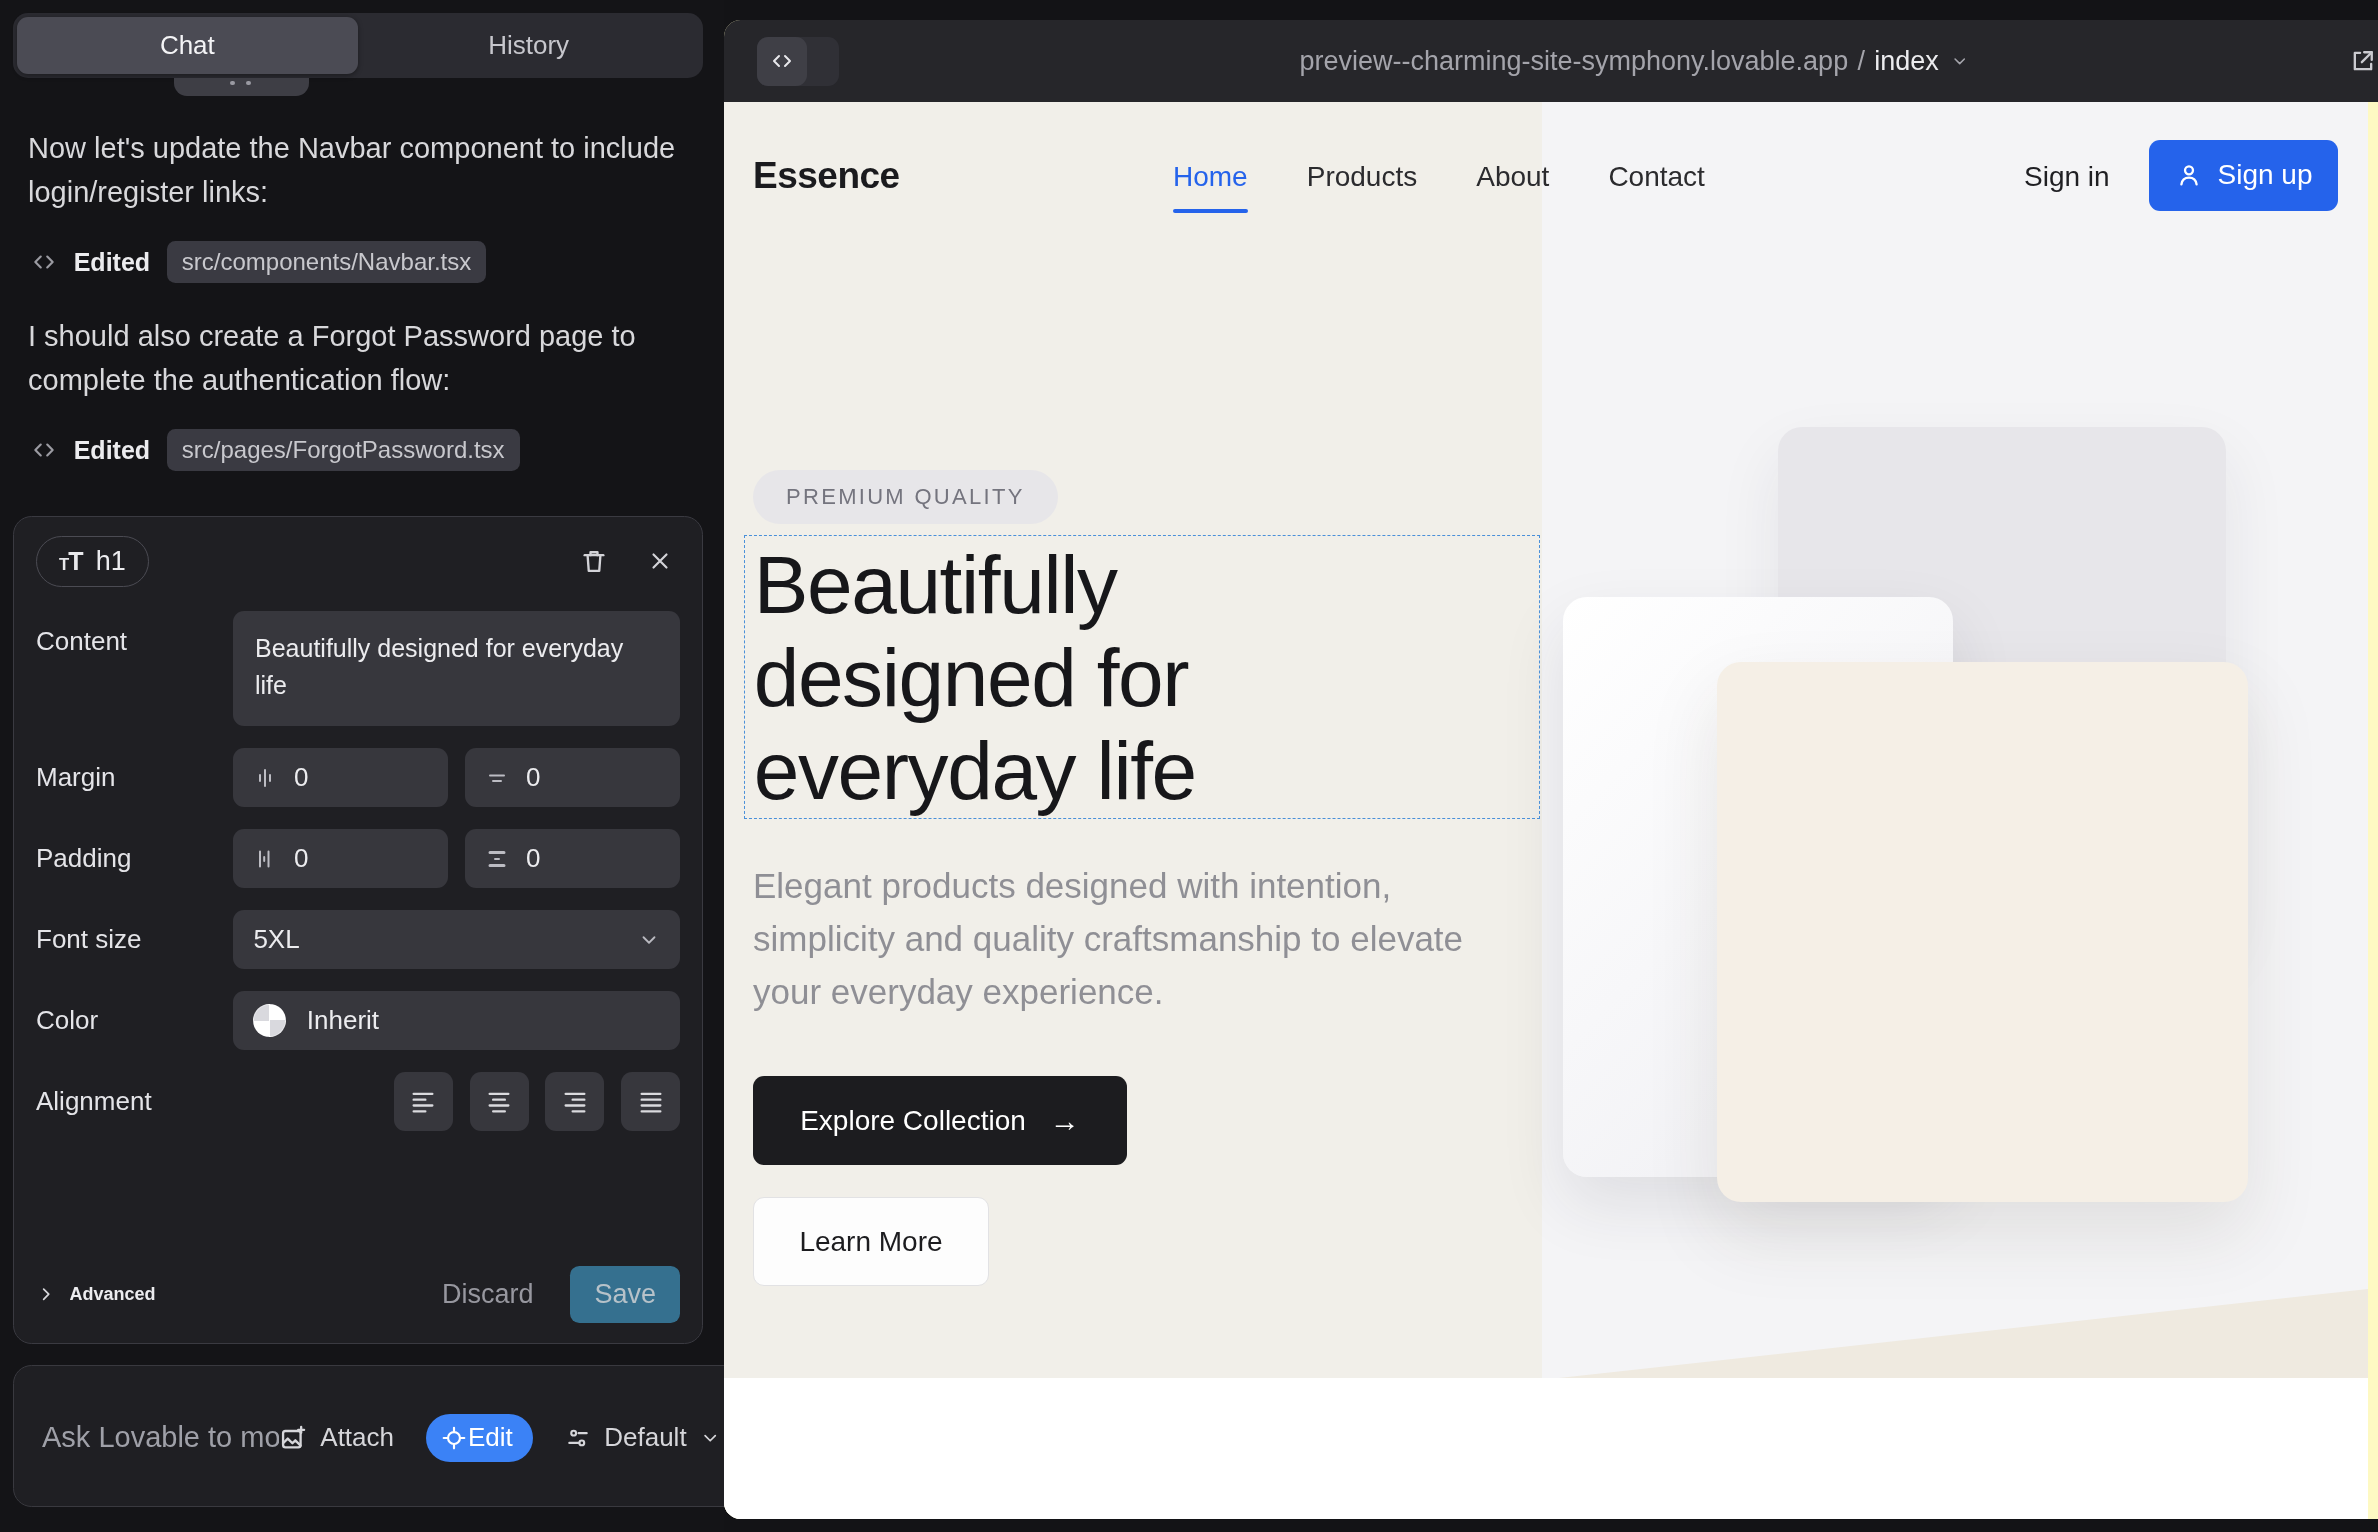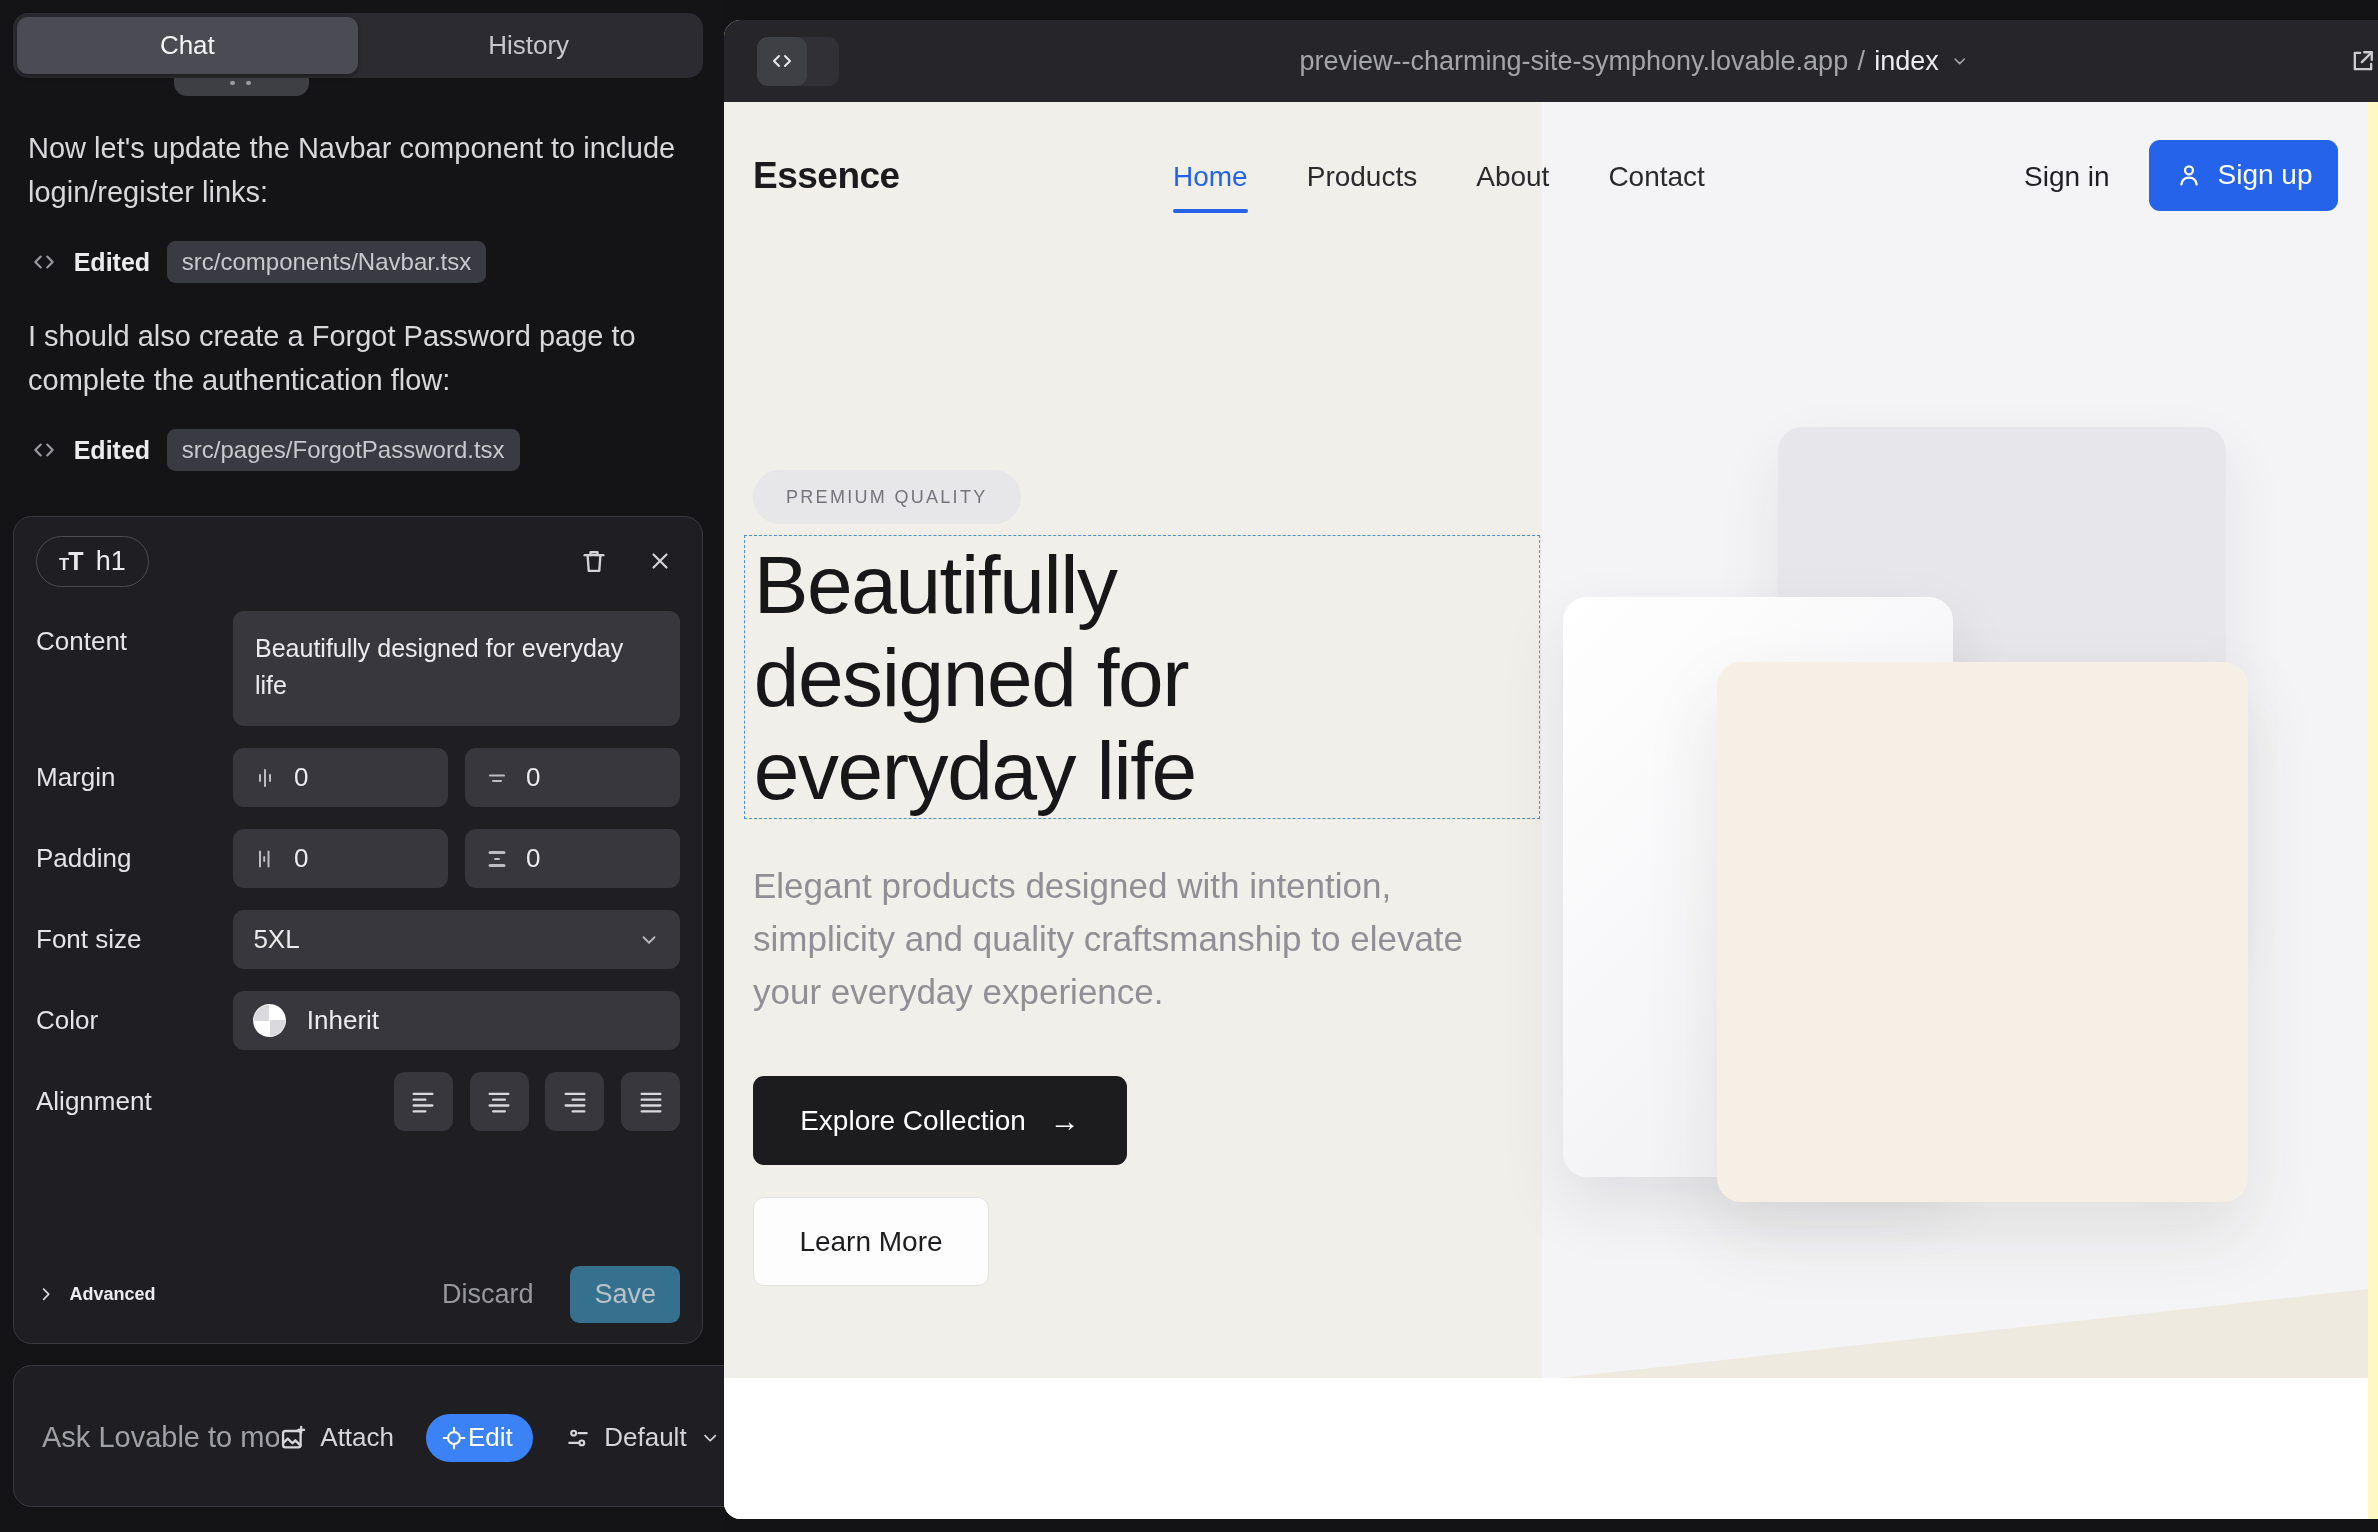--- a/index.html
+++ b/index.html
@@ -97,21 +97,21 @@
 
   .navbar { position:absolute; left:0; top:33px; width:1644px; height:89px; }
   .brand { position:absolute; left:29px; top:20.4px; font-size:37px; font-weight:bold; color:#1b1b1e; letter-spacing:-0.5px; }
   .nav-links { position:absolute; left:449px; top:26px; display:flex; gap:59px; font-size:28px; color:#2b2b2e; }
   .nav-link { cursor:pointer; position:relative; }
   .nav-link.active { color:#2563eb; }
   .nav-link.active::after { content:""; position:absolute; left:0; right:0; bottom:-20.4px; height:4.6px; border-radius:2.8px; background:#2563eb; }
   .signin { position:absolute; left:1300px; top:26px; font-size:28px; color:#1f1f23; cursor:pointer; }
   .signup { position:absolute; left:1425px; top:4.6px; width:189px; height:71px; background:#2563eb; border:none; border-radius:11px; color:#fff; font-size:28px; display:flex; align-items:center; justify-content:center; gap:15px; cursor:pointer; font-family:inherit; }
 
-  .badge { position:absolute; left:29px; top:368px; height:54px; padding:0 33px; border-radius:927px; background:#e7e6e9; color:#74747e; font-size:18px; letter-spacing:2.3px; display:inline-flex; align-items:center; }
+  .badge { position:absolute; left:29px; top:368px; height:54px; padding:0 33px; border-radius:927px; background:#e7e6e9; color:#74747e; font-size:22px; letter-spacing:2.3px; display:inline-flex; align-items:center; }
 
   .selection { position:absolute; left:20.4px; top:433px; width:796px; height:284px; border:1.9px dashed #4a90d9; z-index:5; }
   .hero-h1 { position:absolute; left:8.3px; top:1.9px; font-size:82px; line-height:93px; font-weight:500; color:#17171a; letter-spacing:-1.4px; white-space:nowrap; }
 
   .hero-p { position:absolute; left:29px; top:757px; width:753px; font-size:35px; line-height:53px; color:#8f8f95; }
 
   .cta-row { position:absolute; left:29px; top:974px; display:flex; gap:32px;flex-direction:column; }
   .cta-primary { width:374px; height:89px; background:#1c1c1f; color:#fff; border:none; border-radius:11px; font-size:28px; display:flex; align-items:center; justify-content:center; gap:24px; cursor:pointer; font-family:inherit; }
   .cta-primary .arrow { font-size:30px; }
   .cta-secondary { width:236px; height:89px; background:#fdfdfd; color:#1c1c1f; border:0.9px solid #e2e2e4; border-radius:11px; font-size:28px; display:flex; align-items:center; justify-content:center; cursor:pointer; font-family:inherit; }

